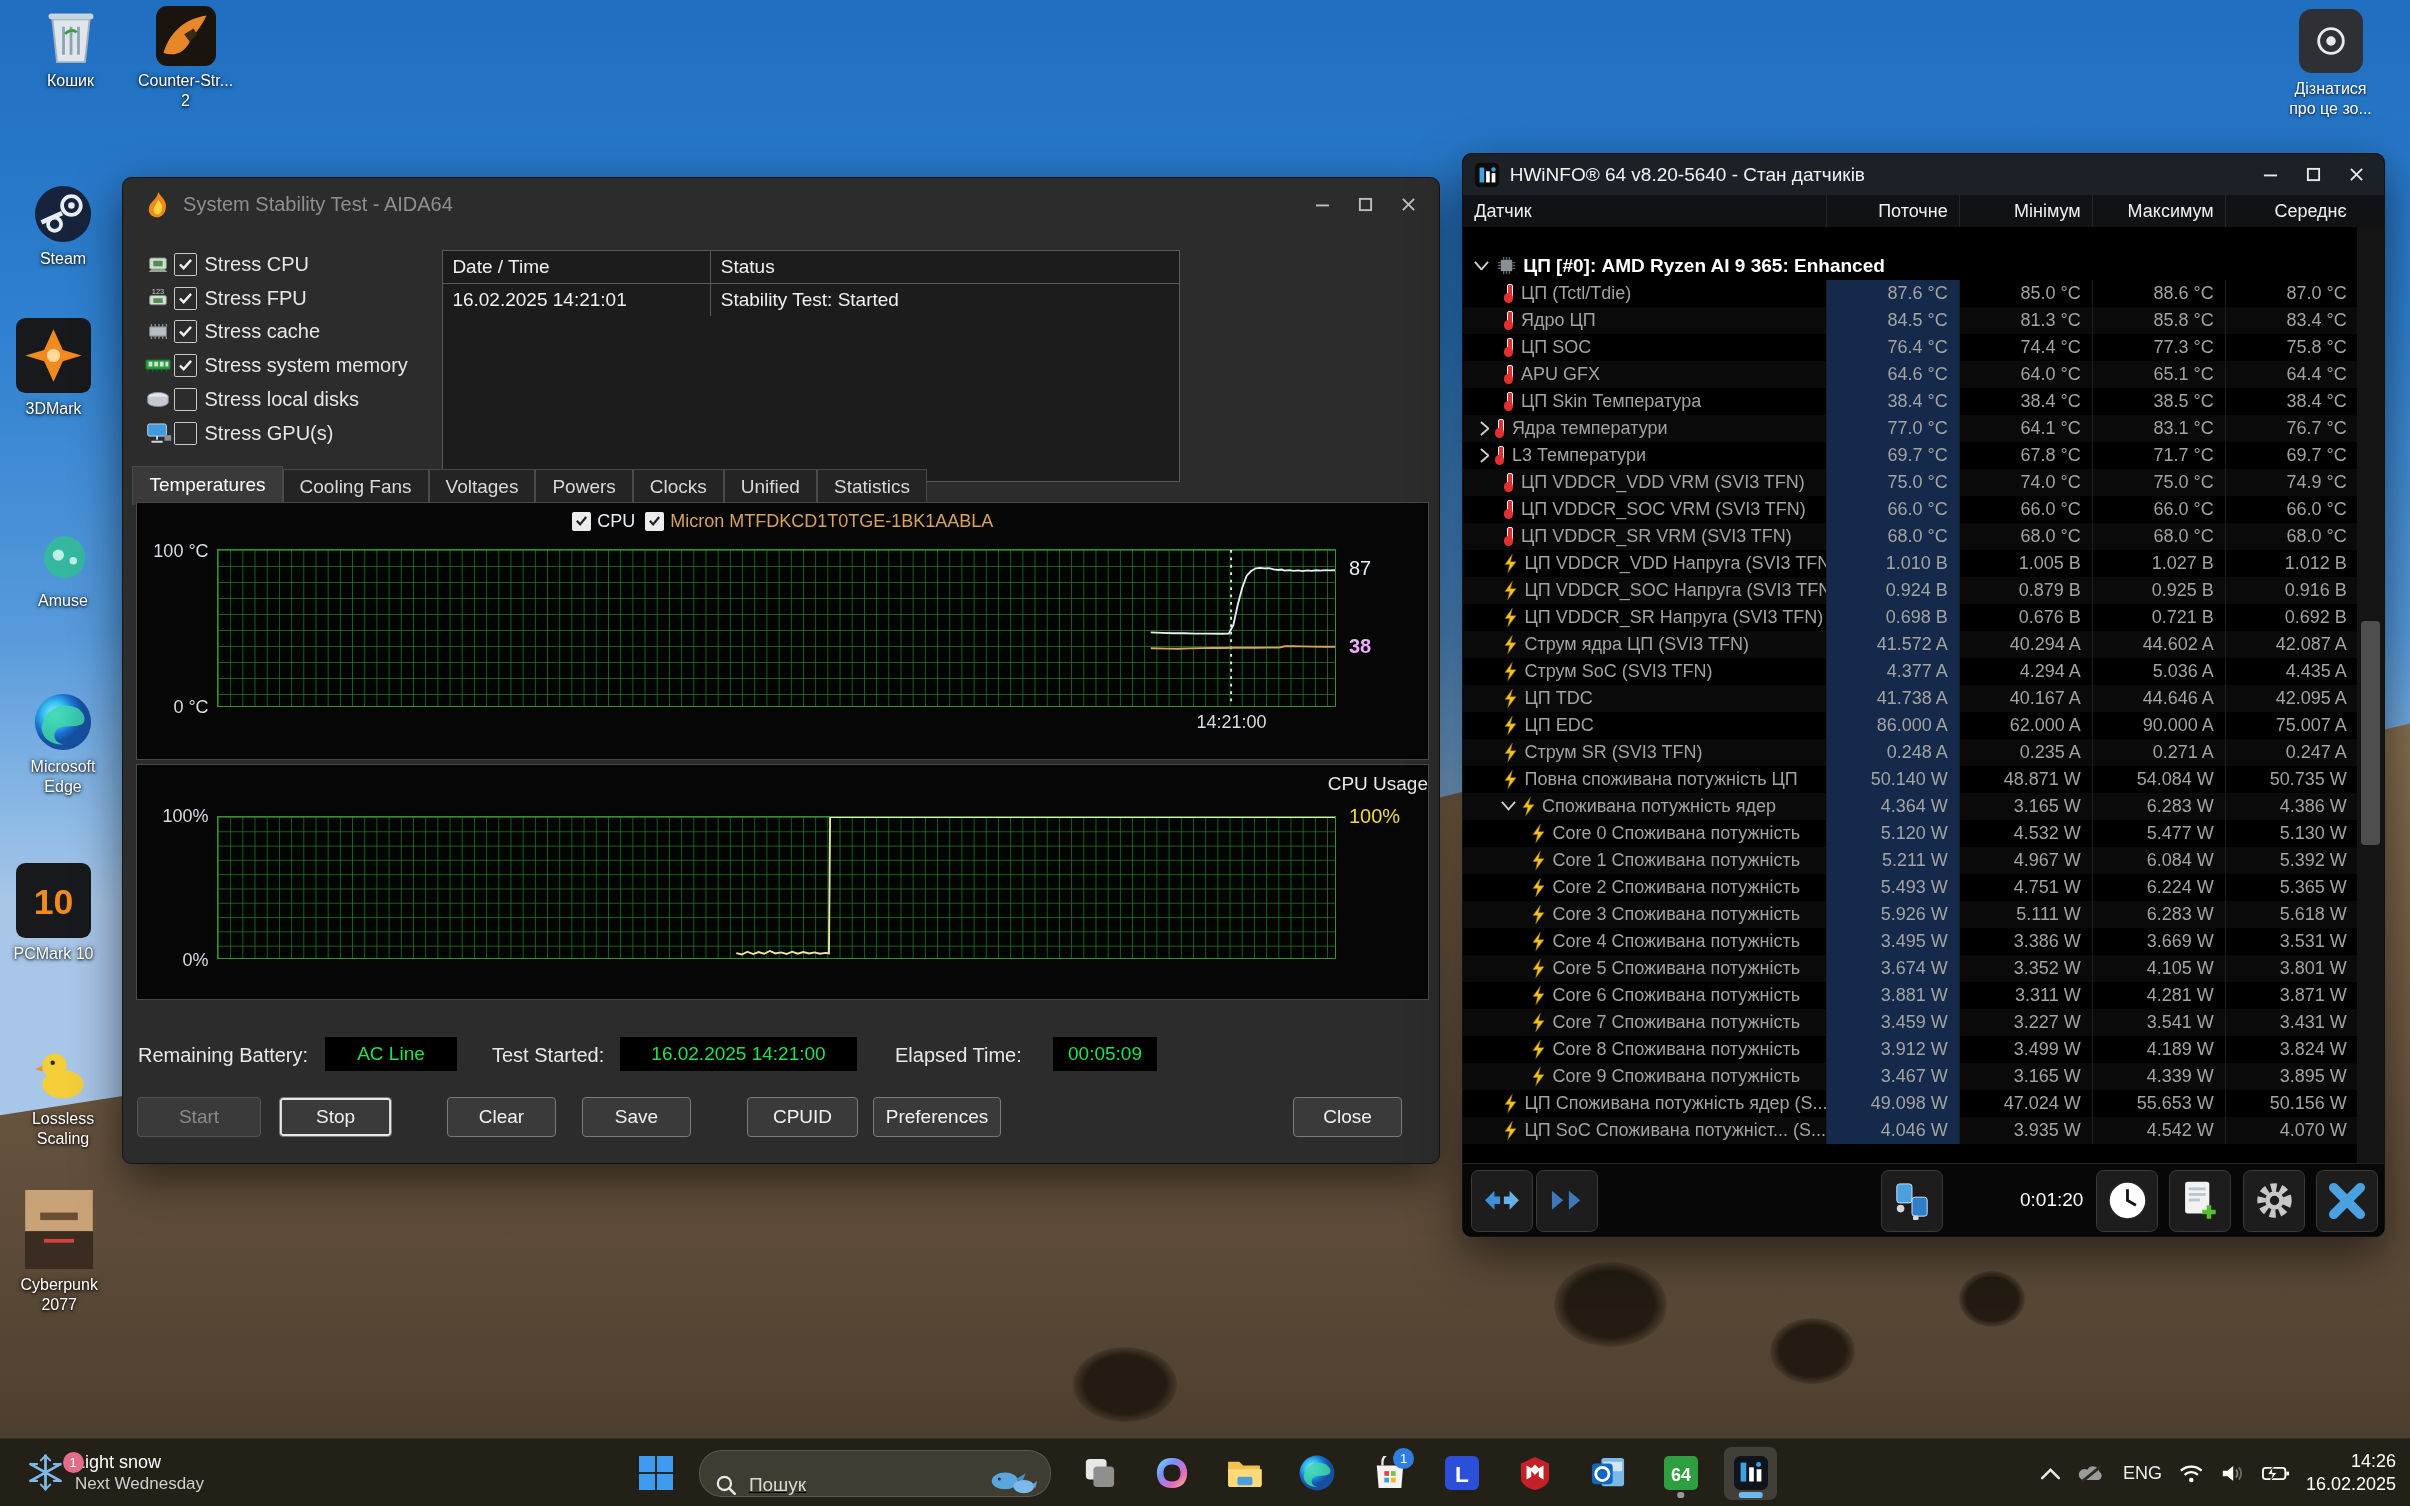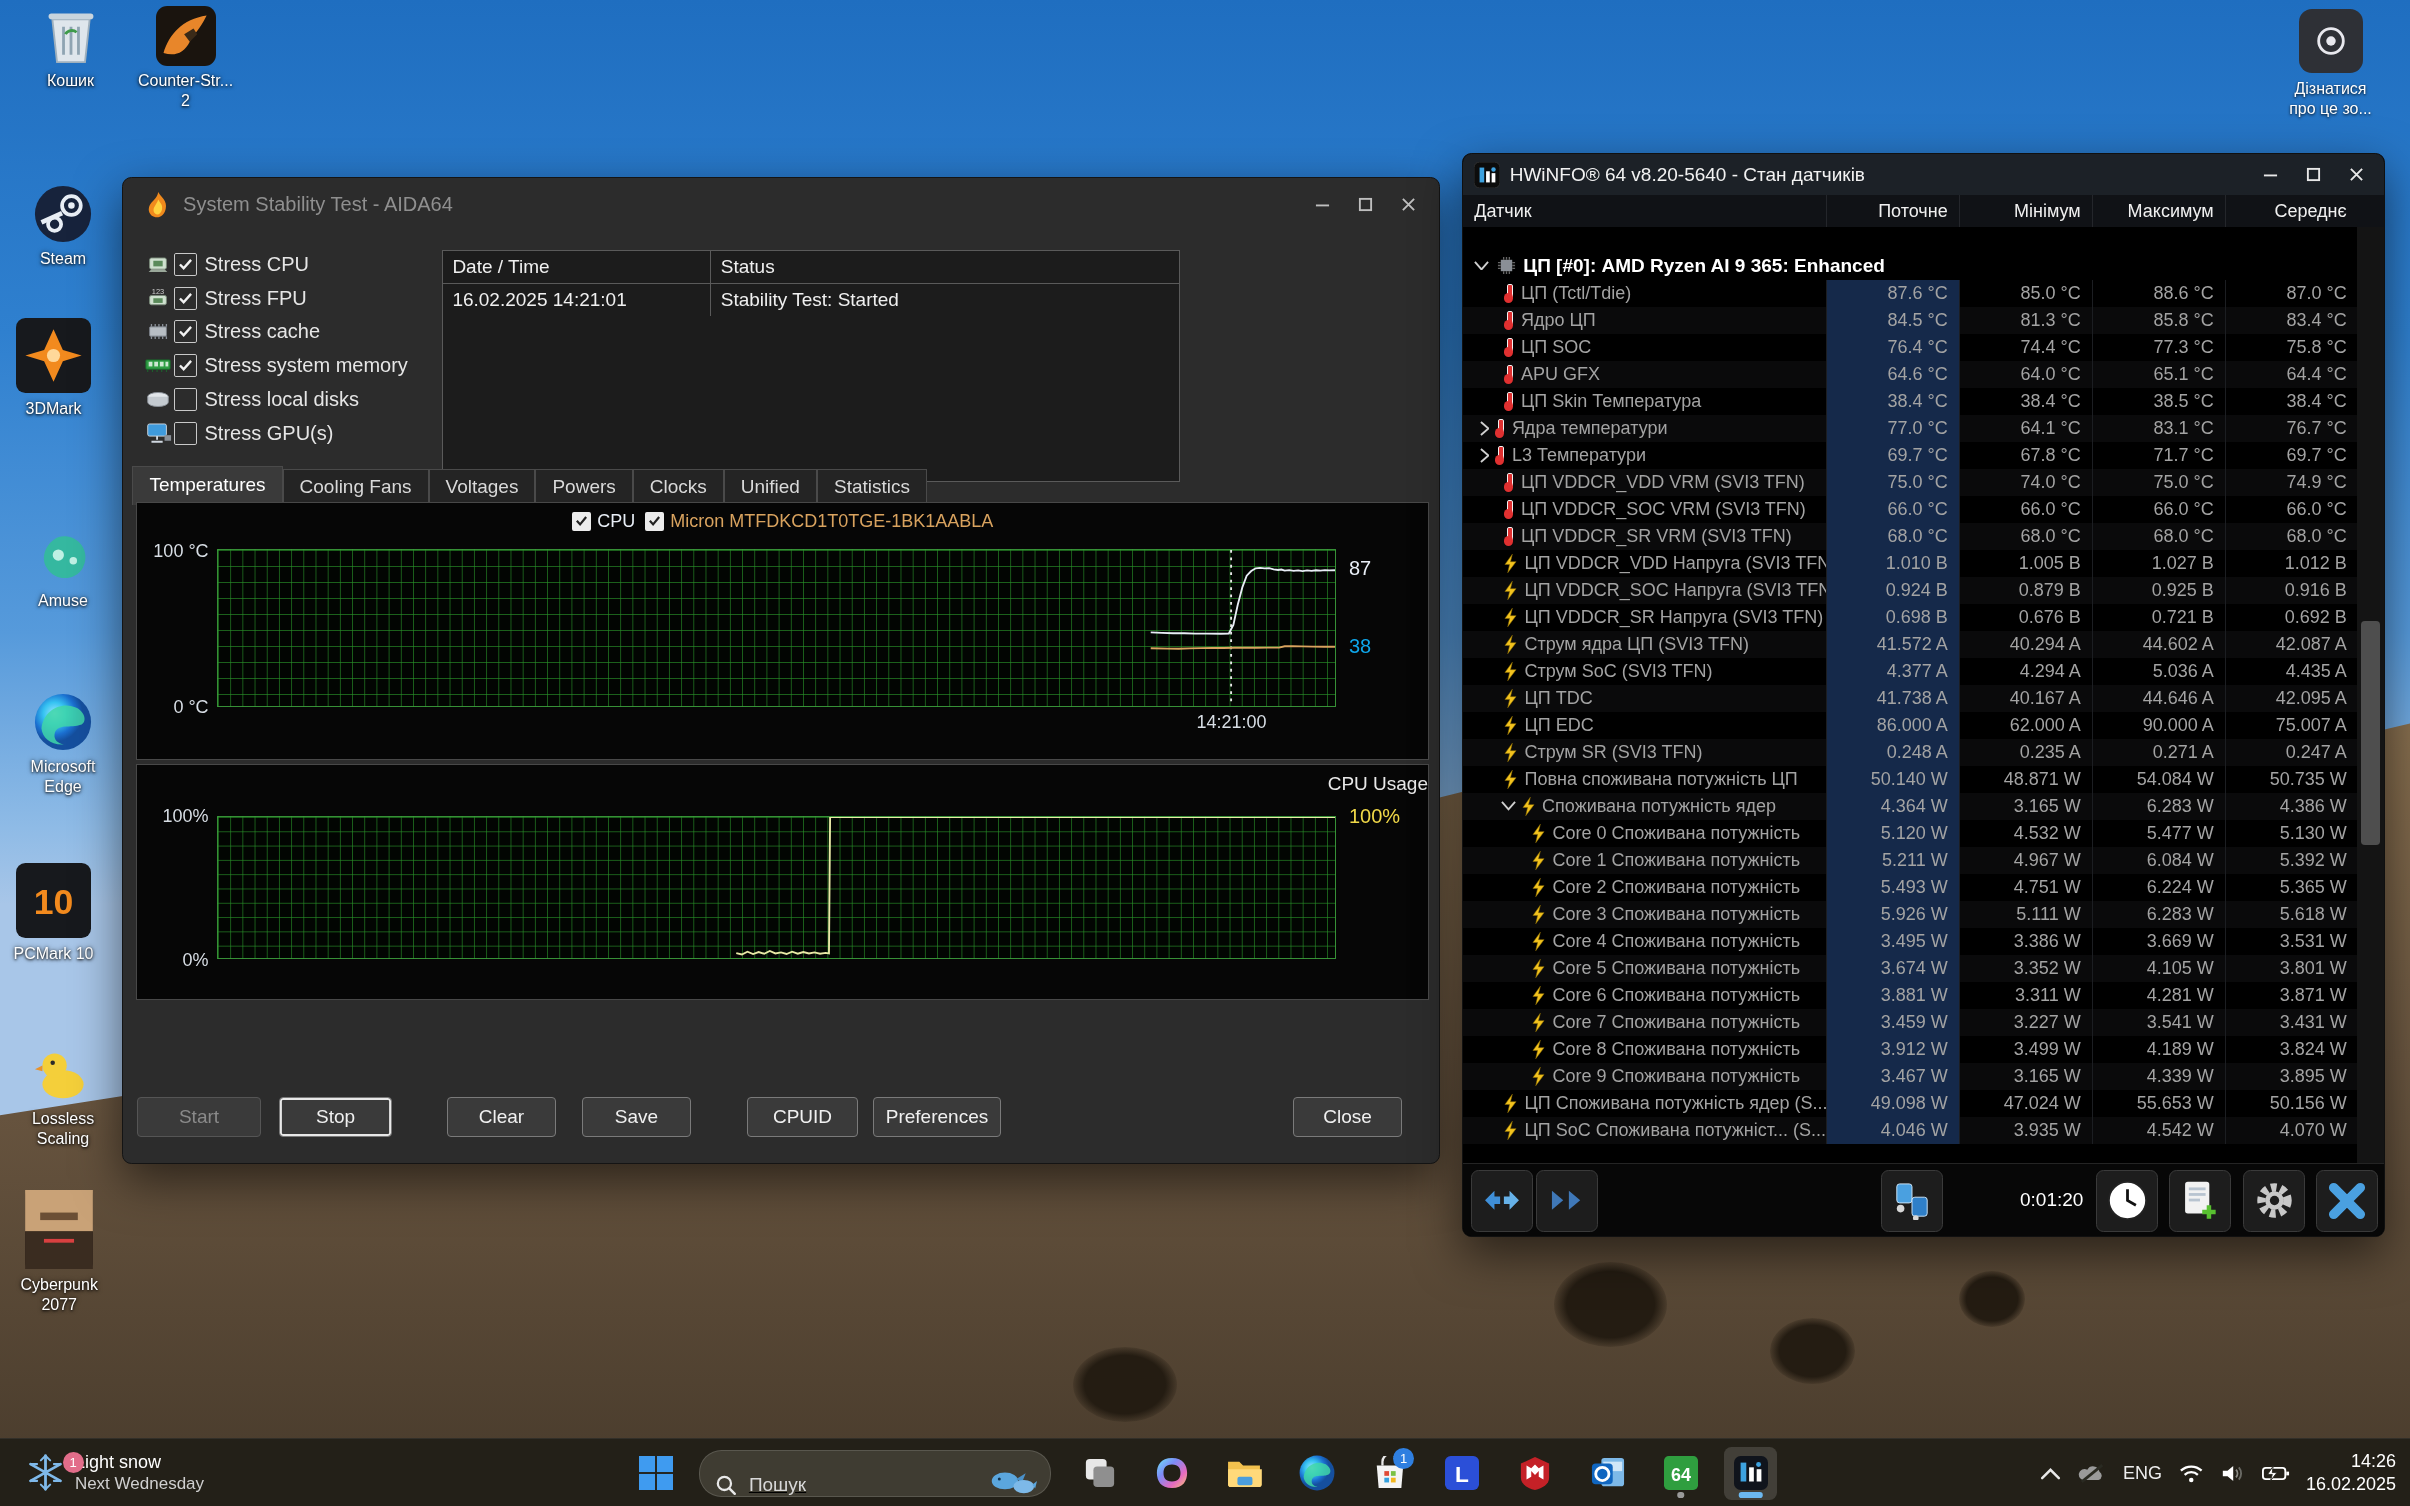--- a/index.html
+++ b/index.html
@@ -419,36 +419,50 @@
     <div class="axlab" id="t-yl-top" style="left:5.6px;top:38px;">100 °C</div>
     <div class="axlab" id="t-yl-bot" style="left:5.6px;top:194px;">0 °C</div>
     <div class="grid" id="temp-grid" style="top:46px;height:158px;background-image:linear-gradient(to right,rgba(40,145,40,.65) 0.9px,transparent 0.9px),linear-gradient(to bottom,rgba(40,145,40,.65) 0.9px,transparent 0.9px);background-size:12.2px 100%,100% 16px;">
       <svg id="temp-svg" width="100%" height="100%" viewBox="0 0 1188 168" preserveAspectRatio="none">
           <line x1="1077.5" x2="1077.5" y1="0" y2="168" stroke="#e8e8e8" stroke-width="2" stroke-dasharray="3 5"></line>
           <polyline points="992.0,88.7 1003.9,89.2 1015.7,89.7 1027.6,89.7 1039.5,90.0 1051.4,90.0 1066.8,90.2 1075.1,89.9 1079.9,80.6 1084.6,58.8 1089.4,40.3 1094.1,27.7 1098.9,22.7 1103.7,19.7 1108.4,19.2 1113.2,19.8 1117.9,19.5 1122.7,20.8 1127.4,21.5 1131.0,21.0 1134.5,22.2 1139.3,21.7 1144.0,22.5 1148.8,22.0 1153.5,22.7 1158.3,22.0 1163.1,22.5 1167.8,21.8 1172.6,22.2 1177.3,21.7 1182.1,22.0 1188.0,21.8" fill="none" stroke="#e8eef6" stroke-width="2"></polyline>
           <polyline points="992.0,105.8 1009.8,106.2 1021.7,106.3 1033.6,106.0 1045.4,105.7 1057.3,105.5 1069.2,105.5 1081.1,105.3 1093.0,105.3 1104.8,105.3 1116.7,105.2 1128.6,105.2 1134.5,103.7 1142.9,103.5 1152.4,103.8 1164.2,104.0 1176.1,104.2 1188.0,104.2" fill="none" stroke="#d9a35f" stroke-width="2"></polyline>
         </svg>
     </div>
     <div class="rlab" id="t-r1" style="color: rgb(232, 238, 246); top: 54px;">87</div>
-    <div class="rlab" id="t-r2" style="color: #0ea5e9; top: 132px;">38</div>
+    <div class="rlab" id="t-r2" style="color: #f0abfc; top: 132px; font-weight: bold;">38</div>
     <div class="axlab" id="t-xtick" style="width: 113px; text-align: center; top: 209px; left: 1038px;">14:21:00</div>
   </div>
 
   <div class="chartpanel" id="usage-panel">
     <div class="ctitle" id="usage-title">CPU Usage</div>
     <div class="axlab" id="u-yl-top" style="left:5.6px;top:41px;">100%</div>
     <div class="axlab" id="u-yl-bot" style="left:5.6px;top:185px;">0%</div>
     <div class="grid" id="usage-grid" style="top:51px;height:143px;background-image:linear-gradient(to right,rgba(40,145,40,.65) 0.9px,transparent 0.9px),linear-gradient(to bottom,rgba(40,145,40,.65) 0.9px,transparent 0.9px);background-size:12.2px 100%,100% 14.3px;">
       <svg id="usage-svg" width="100%" height="100%" viewBox="0 0 1188 152" preserveAspectRatio="none">
           <polyline points="551.2,146.7 557.2,148.2 563.1,145.2 569.1,147.7 575.0,145.6 580.9,147.4 586.9,144.4 592.8,147.1 598.8,145.9 604.7,147.7 610.6,145.2 616.6,147.4 622.5,145.6 628.5,147.1 634.4,145.9 640.3,147.4 646.3,146.5 649.8,147.1 651.0,0.0 1188.0,0.0" fill="none" stroke="#e9e9a6" stroke-width="2"></polyline>
         </svg>
     </div>
     <div class="rlab" id="u-r1" style="color: rgb(240, 216, 72); top: 40px;">100%</div>
   </div>
 
+  <div id="aida-footer">
+    <span class="flabel" style="left:15px;">Remaining Battery:</span>
+    <div class="fvalbox" style="left:202px;top:0;width:132px;">
+        <span>AC Line</span>
+      </div>
+    <span class="flabel" style="left:369px;">Test Started:</span>
+    <div class="fvalbox" style="left:497px;top:0;width:237px;">
+        <span>16.02.2025 14:21:00</span>
+      </div>
+    <span class="flabel" style="left:772px;">Elapsed Time:</span>
+    <div class="fvalbox" style="left:930px;top:0;width:104px;">
+        <span>00:05:09</span>
+      </div>
+  </div>
 
   <div id="aida-buttons">
     <div class="abtn" id="btn-close" style="left:1170px;width:107px;">Close</div>
   <div class="abtn disabled" style="left:14px;width:122px;">Start</div>
       <div class="abtn focused" style="left:156px;width:111px;">Stop</div>
       <div class="abtn" style="left:324px;width:107px;">Clear</div>
       <div class="abtn" style="left:459px;width:107px;">Save</div>
       <div class="abtn" style="left:624px;width:109px;">CPUID</div>
       <div class="abtn" style="left:750px;width:126px;">Preferences</div>
     </div>

